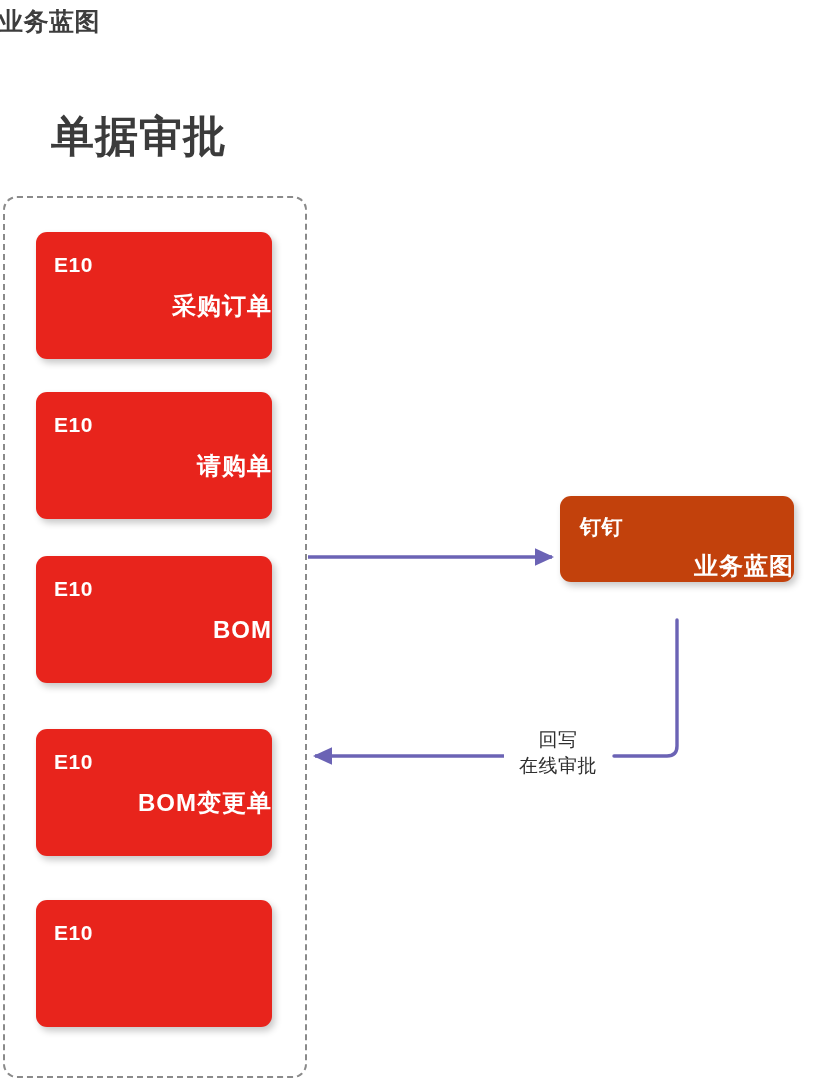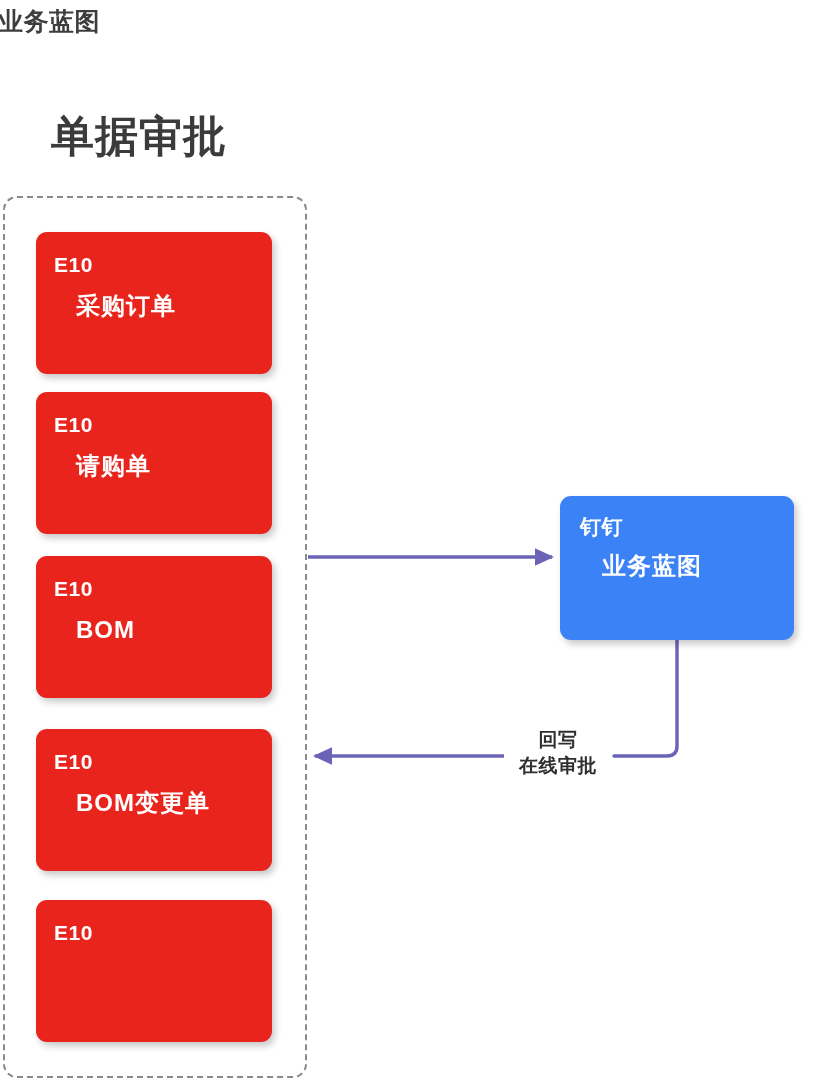--- a/index.html
+++ b/index.html
@@ -71,42 +71,42 @@
     font-weight: bold;
     letter-spacing: 0.5px;
     line-height: 1;
     white-space: nowrap;
   }
   .node .node-label {
     position: absolute;
     left: 12px;
     right: 0;
     top: 60px;
-    text-align: left;
+    text-align: right;
     font-size: 24px;
     font-weight: bold;
     letter-spacing: 1px;
     line-height: 1.2;
     white-space: nowrap;
   }
 
   .node.red {
     left: 36px;
     width: 236px;
-    height: 142px;
+    height: 127px;
     background: #e8241c;
   }
   .node.red .node-label { padding-left: 28px; }
 
   .node.blue {
     left: 560px;
     top: 496px;
     width: 234px;
-    height: 144px;
-    background: #3b82f6;
+    height: 86px;
+    background: #c2410c;
   }
   .node.blue .node-tag { top: 20px; left: 20px; }
   .node.blue .node-label { top: 56px; padding-left: 30px; }
 
   
   .connectors {
     position: absolute;
     left: 0;
     top: 0;
     width: 830px;
@@ -115,21 +115,21 @@
   }
 
   
   .edge-label {
     position: absolute;
     left: 504px;
     top: 727px;
     width: 108px;
     text-align: center;
     font-size: 19px;
-    font-weight: bold;
+    font-weight: normal;
     color: #2f2f2f;
     line-height: 1.35;
     background: #ffffff;
     letter-spacing: 0.5px;
   }
   .edge-label span { display: block; white-space: nowrap; }
 </style>
 </head>
 <body>
 

